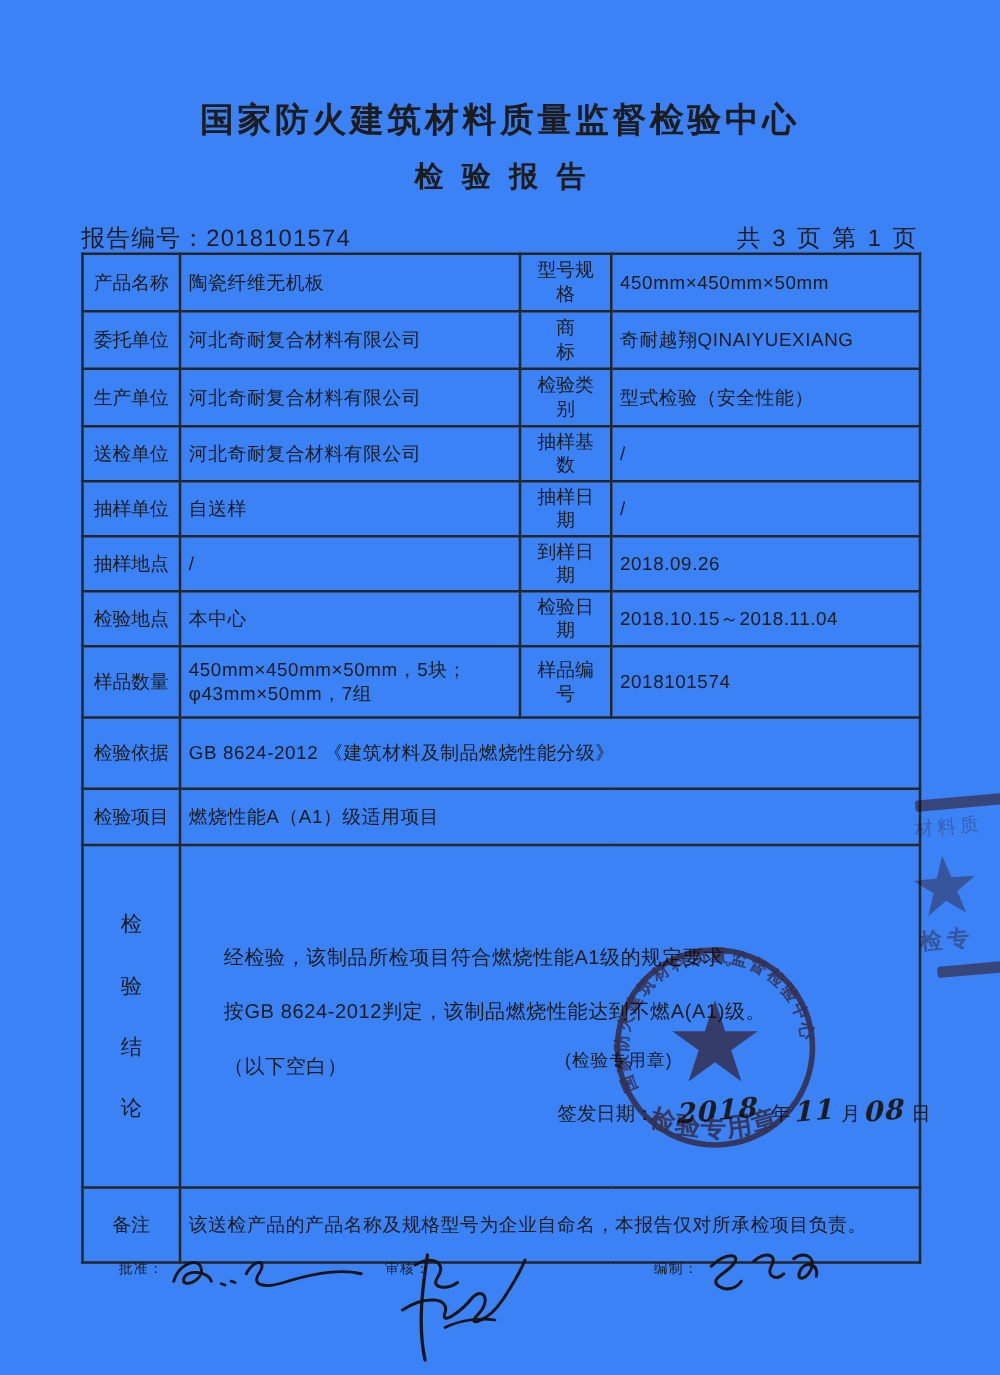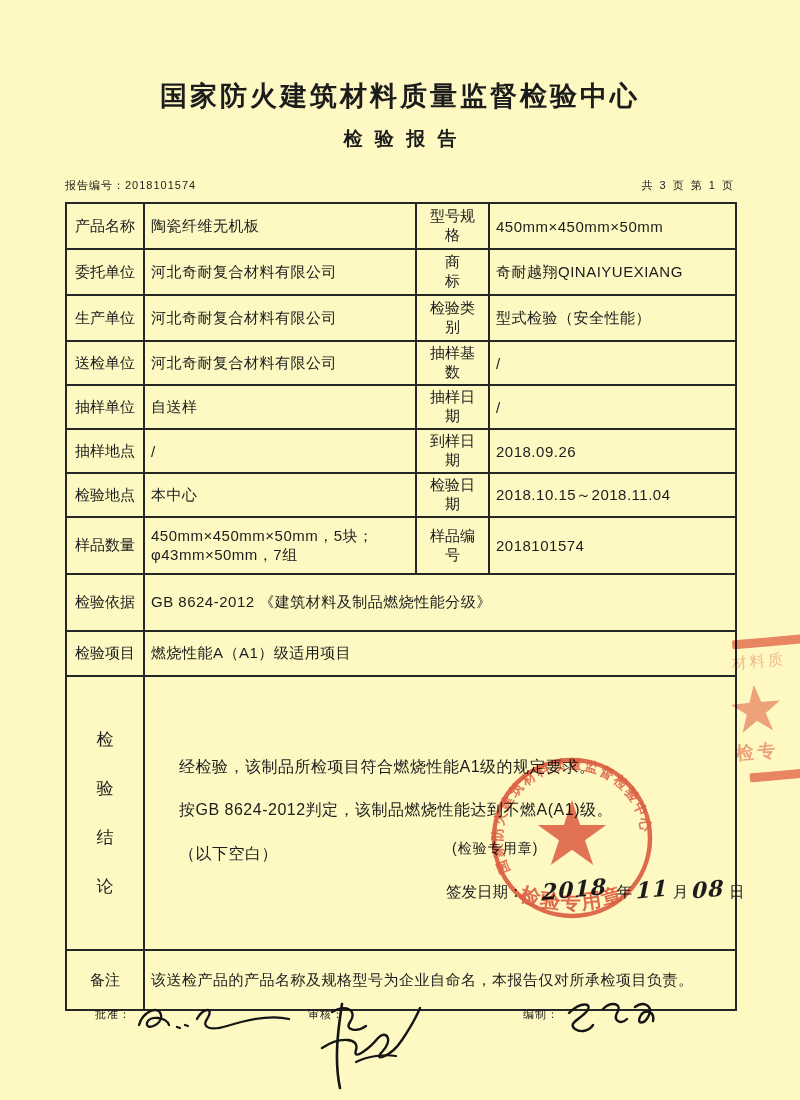--- a/index.html
+++ b/index.html
@@ -1,38 +1,38 @@
 <!DOCTYPE html>
 <html><head>
 <meta charset="utf-8">
 <style>
   html,body{margin:0;padding:0;background:#e8e8e8;}
   .page{
     position:relative;
     width:800px;height:1100px;
     margin:0 auto;
-    background:#fef9c3;
+    background:#3b82f6;
     font-family:"Liberation Sans","DejaVu Sans",sans-serif;
     color:#1c1c1c;
     overflow:hidden;
   }
   
   .title{
     position:absolute;left:0;top:78px;width:100%;
     text-align:center;font-size:27px;font-weight:bold;letter-spacing:3px;
   }
   .subtitle{
     position:absolute;left:0;top:126px;width:100%;
-    text-align:center;font-size:19px;font-weight:bold;letter-spacing:0.65em;
+    text-align:center;font-size:23px;font-weight:bold;letter-spacing:0.65em;
     text-indent:0.65em; 
   }
   .meta-row{
     position:absolute;left:65px;top:178px;width:670px;
     display:flex;justify-content:space-between;align-items:center;
-    font-size:11px;
+    font-size:19px;
   }
   .meta-left{letter-spacing:1px;}
   .meta-right{letter-spacing:2px;}
   
   table.main{
     position:absolute;left:65px;top:202px;width:670px;
     border-collapse:collapse;table-layout:fixed;
   }
   table.main td{
     border:2px solid #262626;

